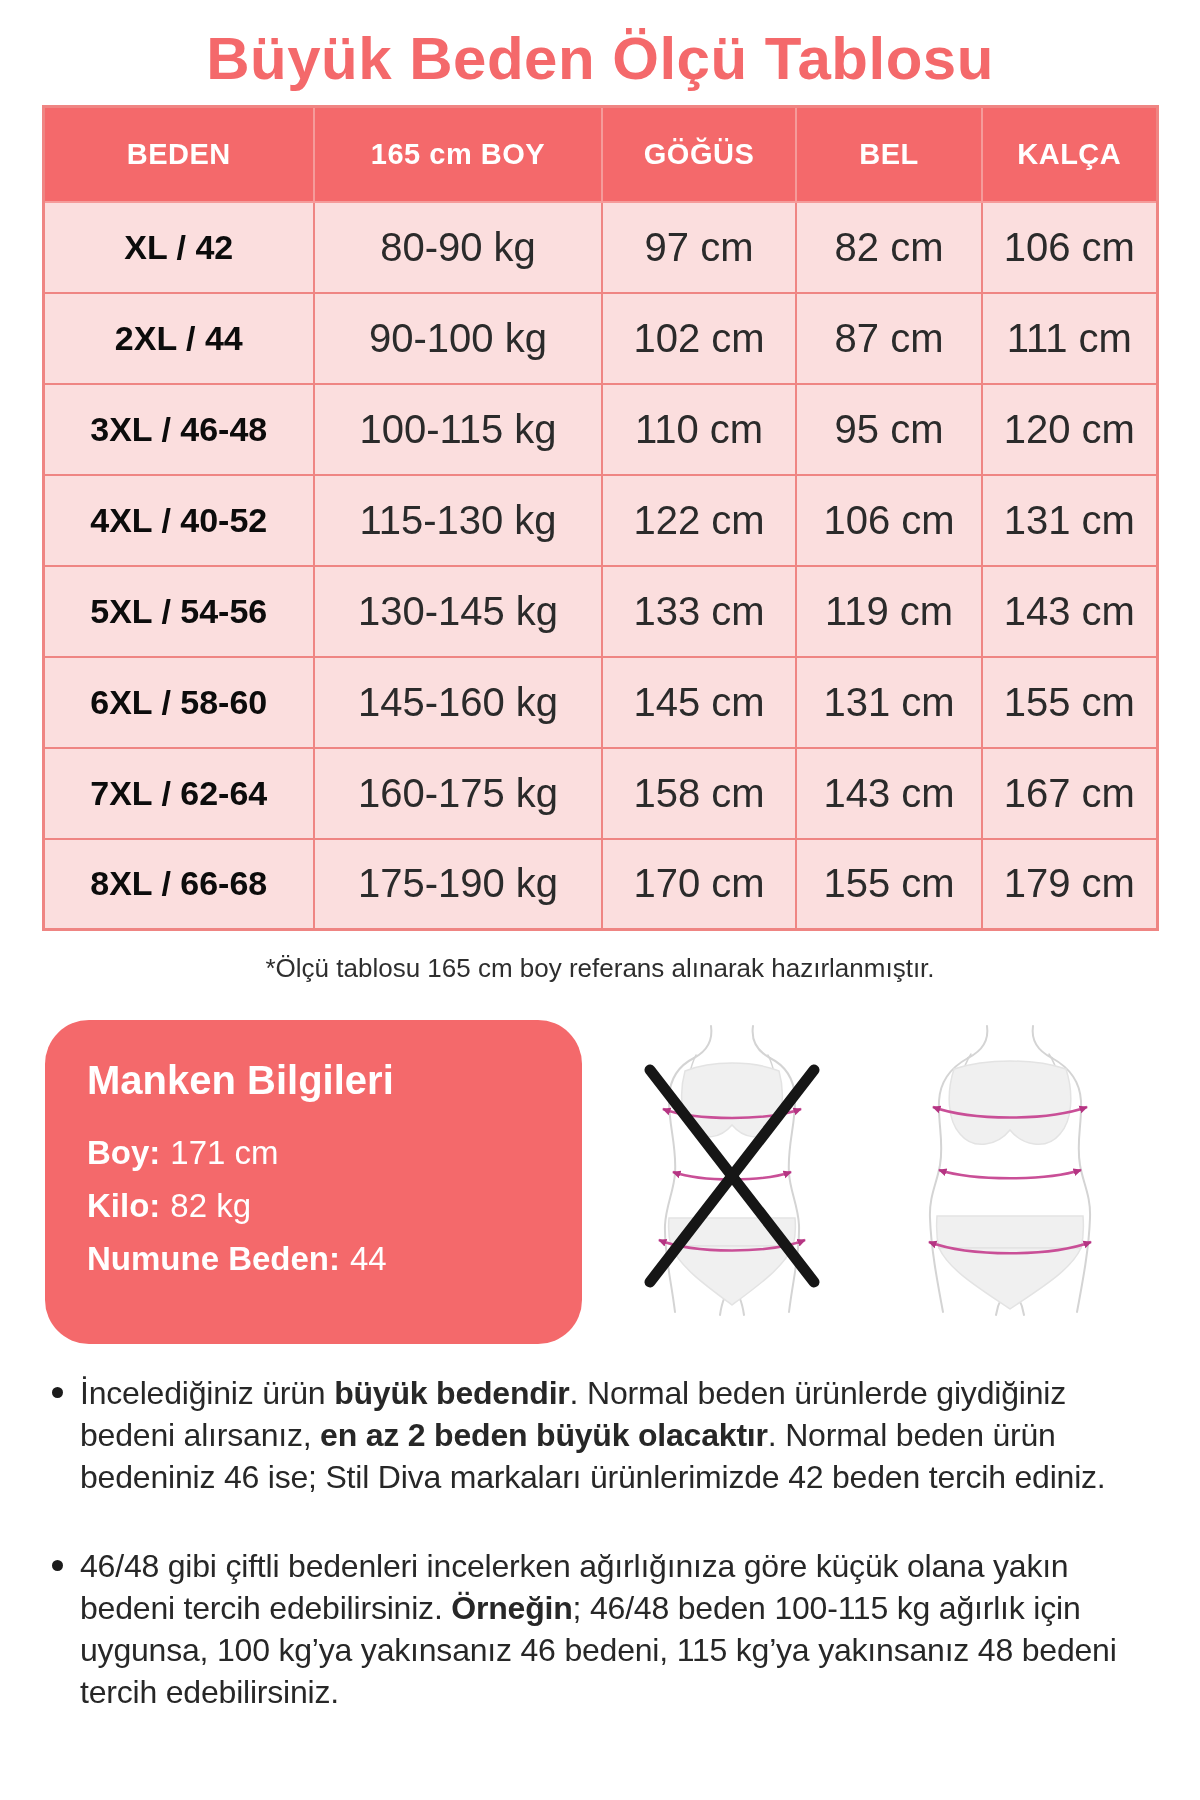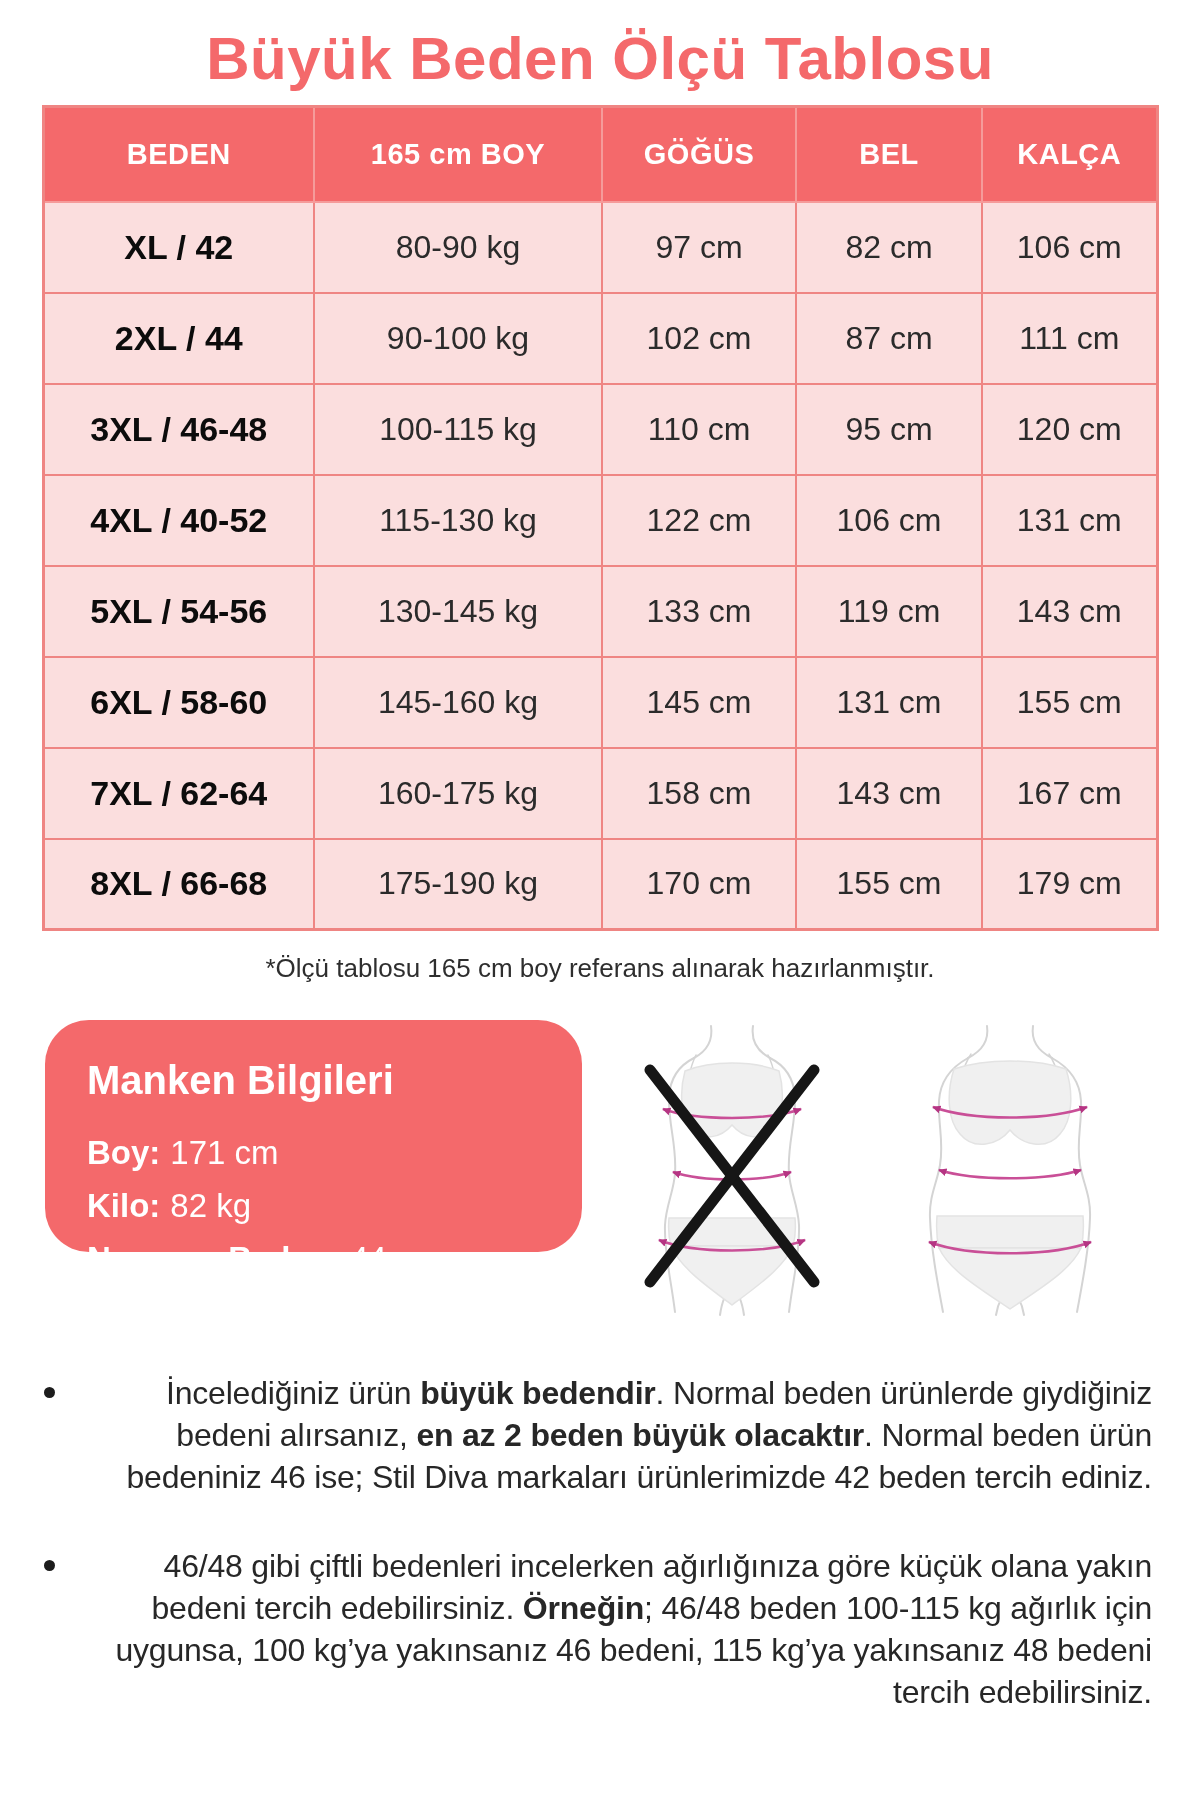--- a/index.html
+++ b/index.html
@@ -21,44 +21,44 @@
   }
   table.size-table{
     width:1114px;margin:12px auto 0;border-collapse:collapse;table-layout:fixed;
     border:3px solid var(--borderpink);
   }
   .size-table th{
     background:var(--coral);color:#fff;font-size:29px;font-weight:bold;
     height:95px;text-align:center;border:2px solid #F59B9A;letter-spacing:0.5px;
   }
   .size-table td{
-    background:var(--rowpink);height:91px;text-align:center;font-size:32px;
+    background:var(--rowpink);height:91px;text-align:center;font-size:40px;
     color:#2b2b2b;border:2px solid var(--borderpink);
   }
   .size-table td.size-col{font-weight:bold;color:#0c0c0c;font-size:34px;}
   .footnote{
     margin-top:22px;text-align:center;font-size:26px;color:#2e2e2e;
   }
   .mid{
     display:flex;margin:36px 40px 0 45px;height:300px;
   }
   .model-card{
-    width:537px;min-width:537px;height:232px;background:var(--coral);
+    width:537px;min-width:537px;height:324px;background:var(--coral);
     border-radius:44px;color:#fff;padding:34px 24px 0 42px;
   }
   .mi-title{font-size:40px;font-weight:bold;margin:4px 0 24px;}
   .mi-row{font-size:33px;line-height:1.6;}
   .mi-row b{font-weight:bold;}
   .mi-val{margin-left:10px;font-weight:normal;}
   .figures{
     flex:1;display:flex;justify-content:center;align-items:center;gap:70px;
   }
   .figures svg{display:block;}
   .notes{margin:52px 48px 0 44px;}
-  .notes ul{margin:0;padding-left:28px;list-style:none;text-align:right;}
+  .notes ul{margin:8px;padding-left:28px;list-style:none;}
   .notes li{
     position:relative;font-size:32px;line-height:1.32;color:var(--ink);
     margin-bottom:46px;letter-spacing:-0.2px;
   }
   .notes li::before{
     content:"";position:absolute;left:-28px;top:15px;width:11px;height:11px;
     border-radius:50%;background:#1c1c1c;
   }
   .notes b{font-weight:bold;}
 </style>

